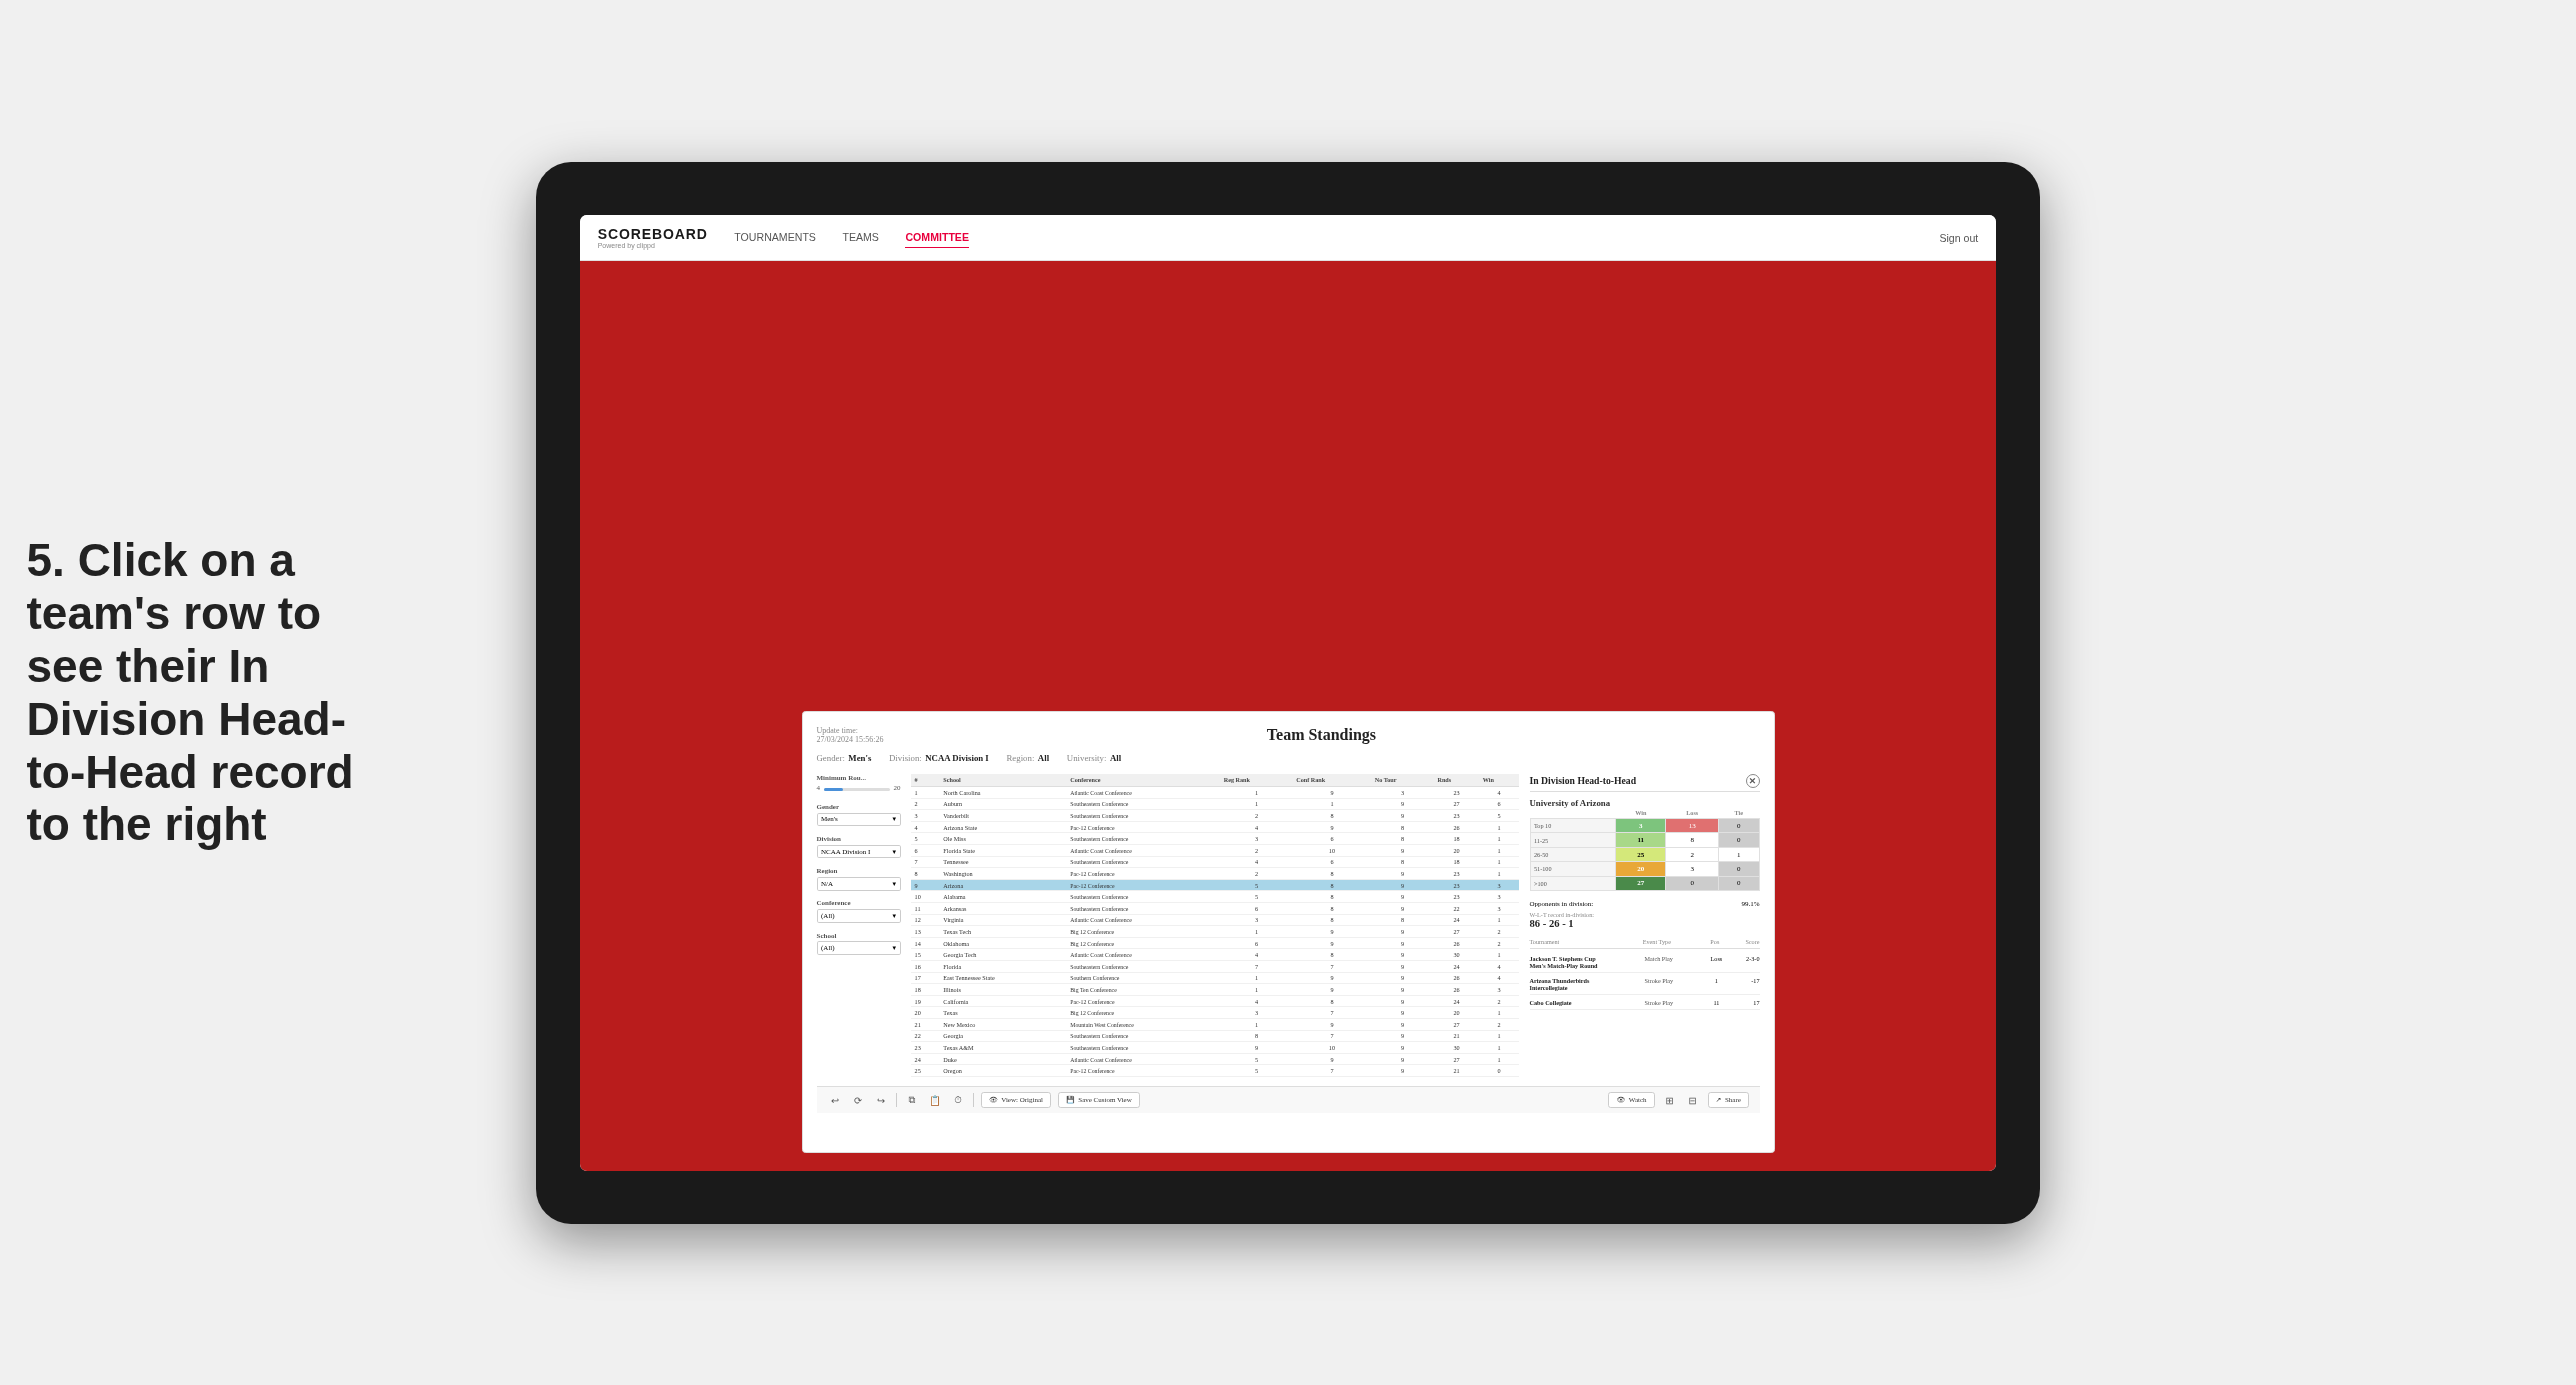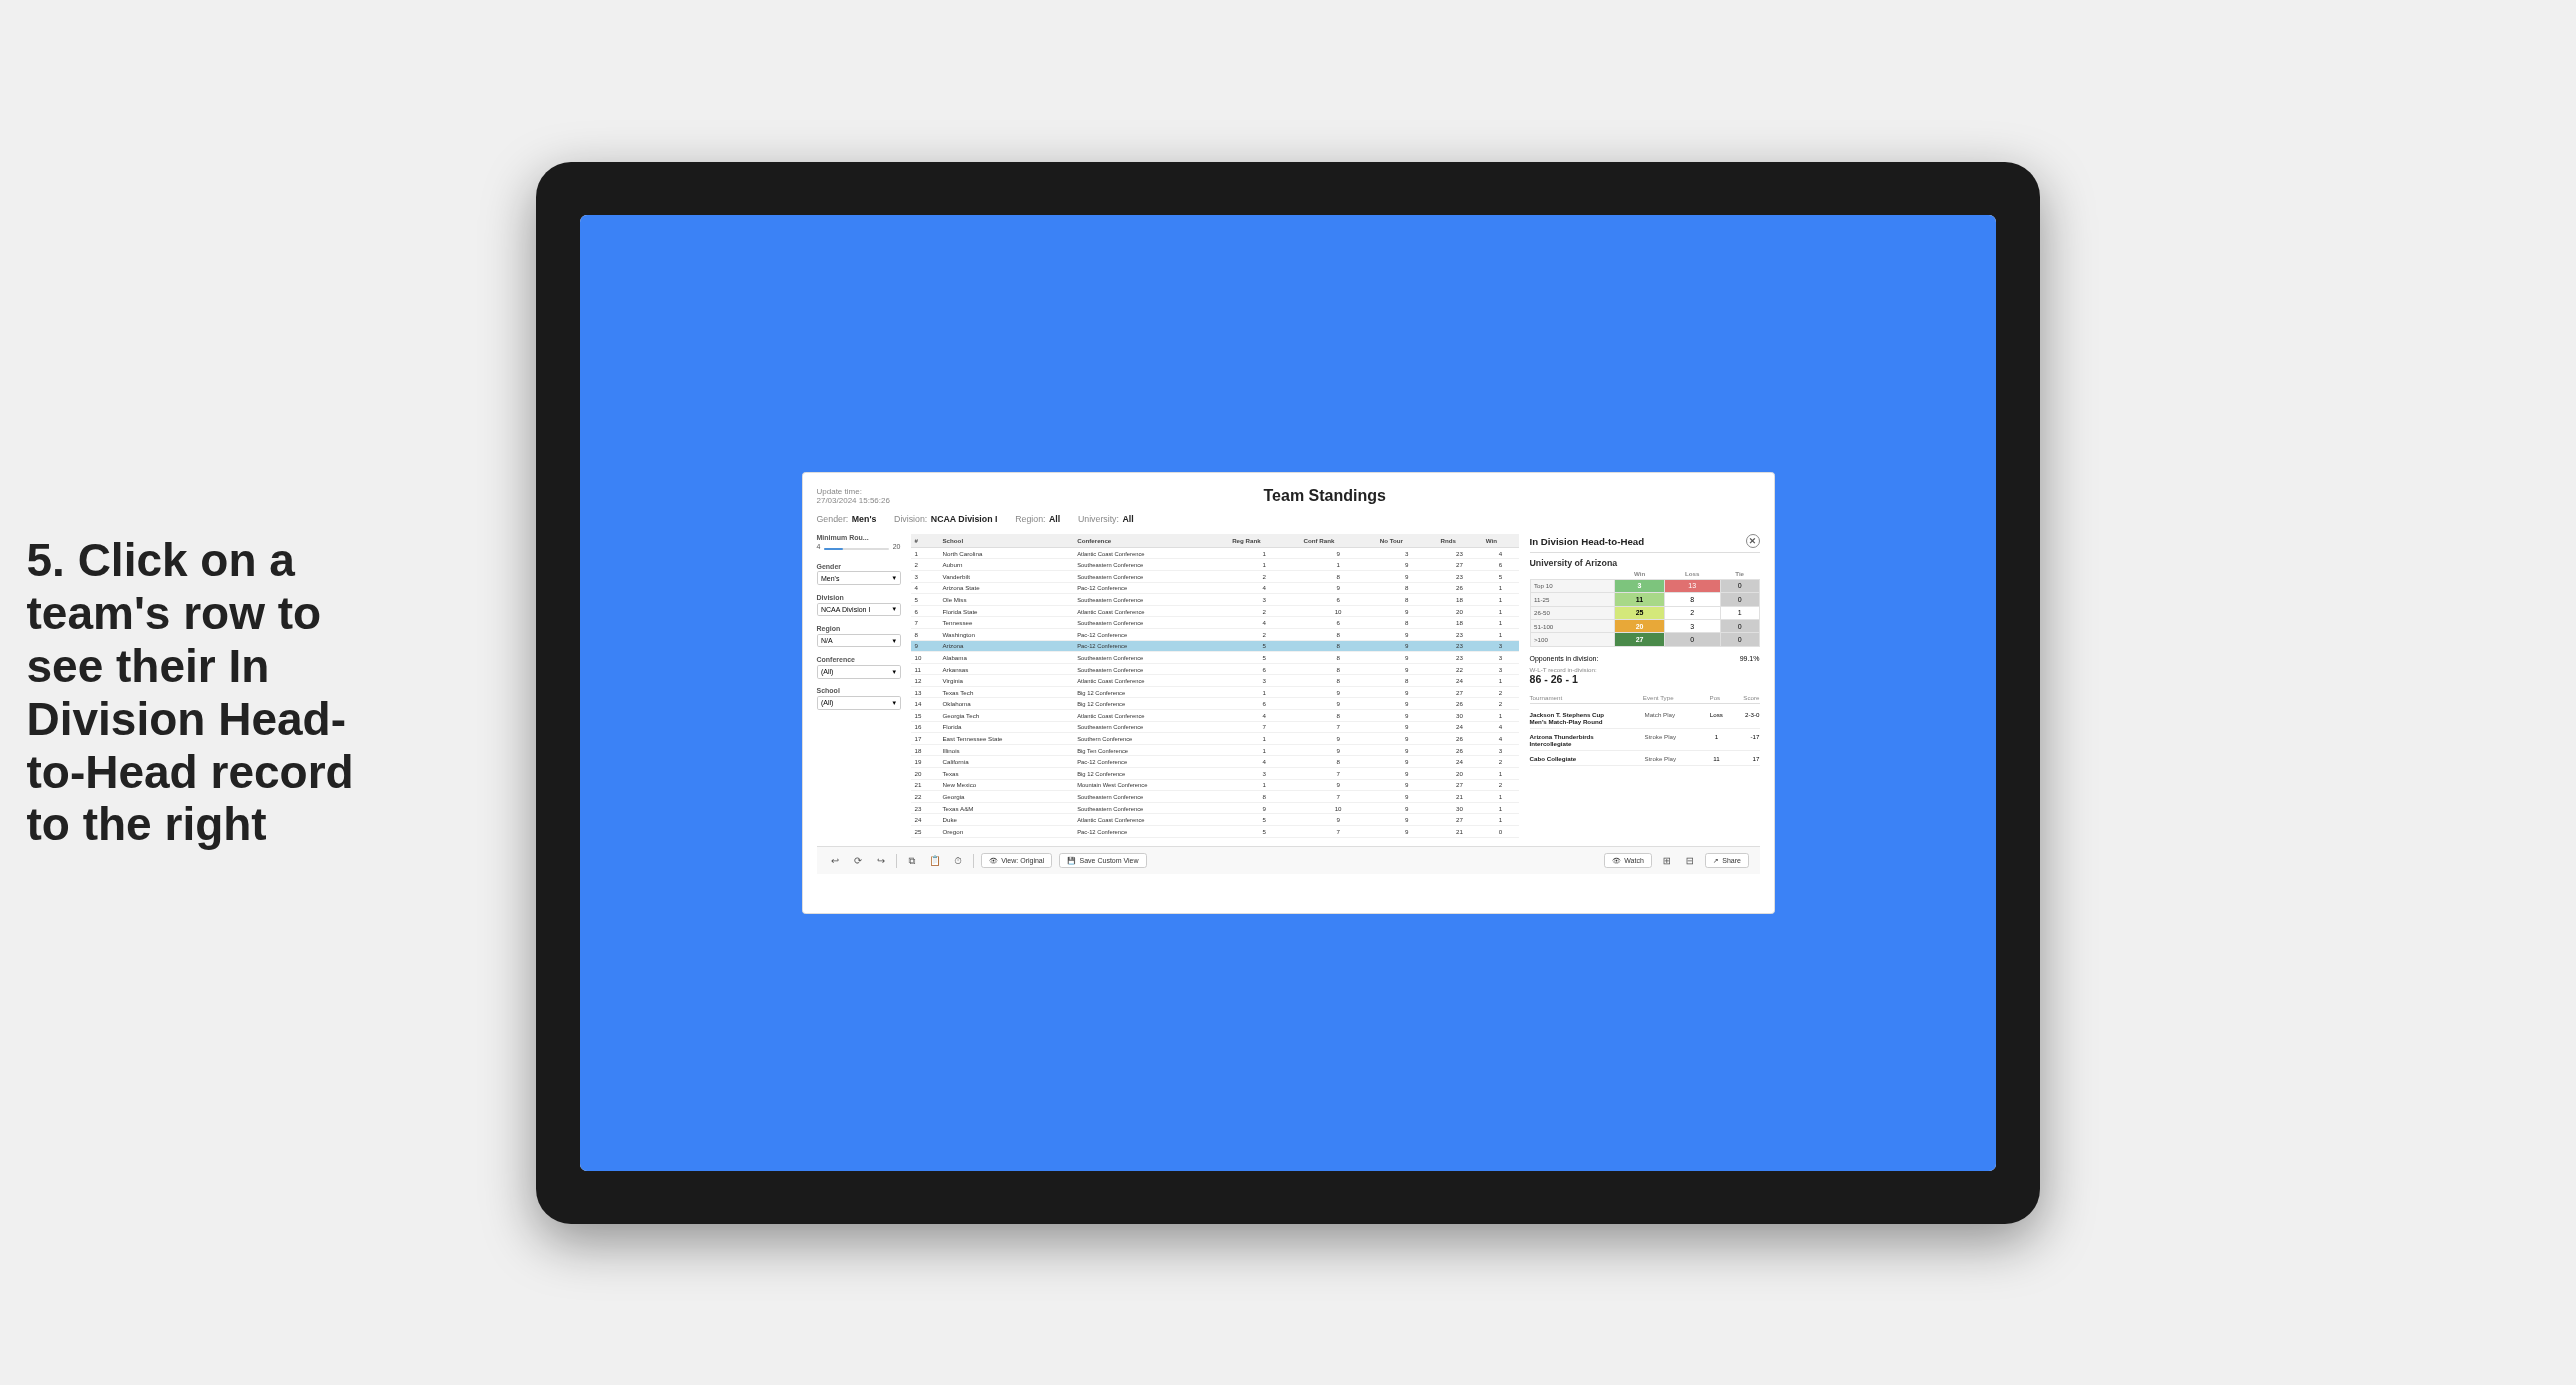--- a/index.html
+++ b/index.html
@@ -100,26 +100,27 @@
     }
     .sub-nav-item.active {
       color: #e8003d;
       border-bottom: 1.8px solid #e8003d;
       font-weight: bold;
     }
 
     
     .main-content {
       flex: 1;
-      background: #3b82f6;
-      display: flex;
-      align-items: center;
+      background: #b91c1c;
+      display: flex;
+      align-items: flex-end;
       justify-content: center;
       padding: 17.7px;
       overflow: hidden;
+      font-family: Liberation Serif, serif;
     }
 
     
     .dashboard-card {
       background: #fff;
       border: 0.9px solid #ddd;
       border-radius: 3.5px;
       width: 973px;
       min-height: 442px;
       padding: 14px;
@@ -380,20 +381,32 @@
     }
   </style>
 </head>
 <body>
 
 <div class="annotation-text">5. Click on a team's row to see their In Division Head-to-Head record to the right</div>
 
 <div class="tablet-frame">
   <div class="tablet-screen">
 
+    <div class="top-nav">
+      <div class="logo-area">
+        <span class="logo-text">SCOREBOARD</span>
+        <span class="logo-sub">Powered by clippd</span>
+      </div>
+      <div class="nav-items">
+        <span class="nav-item">TOURNAMENTS</span>
+        <span class="nav-item">TEAMS</span>
+        <span class="nav-item active">COMMITTEE</span>
+      </div>
+      <span class="sign-out">Sign out</span>
+    </div>
 
 
     <div class="main-content">
       <div class="dashboard-card">
 
         <div class="card-header">
           <div>
             <div class="update-time">Update time:</div>
             <div class="update-time">27/03/2024 15:56:26</div>
           </div>

